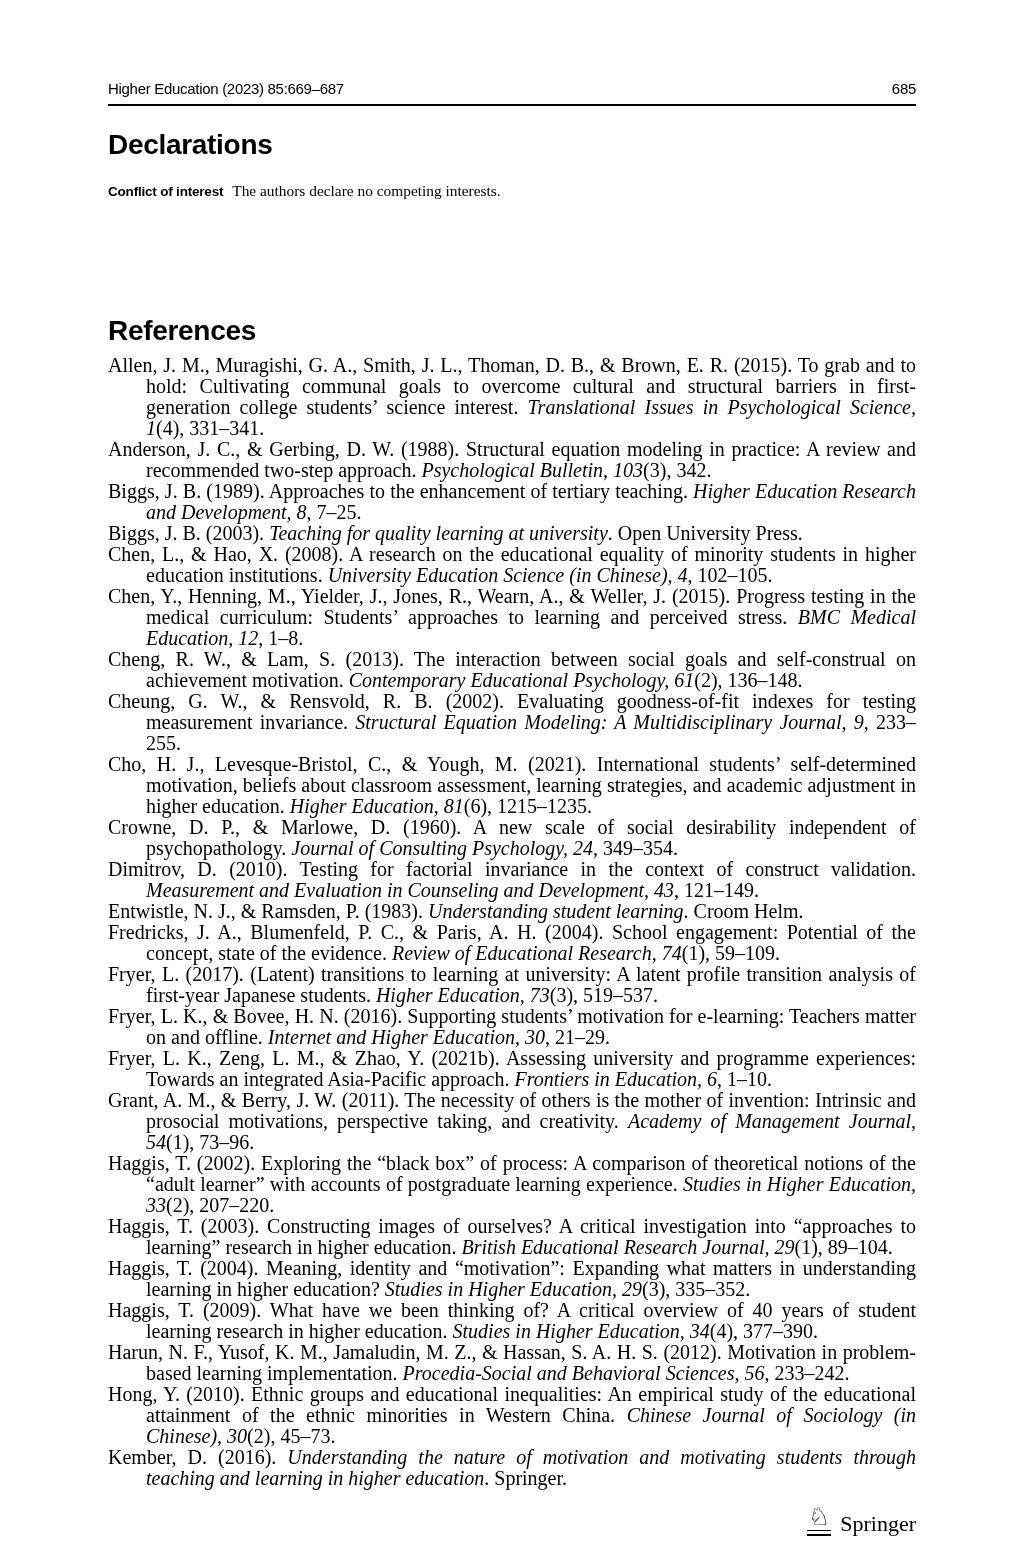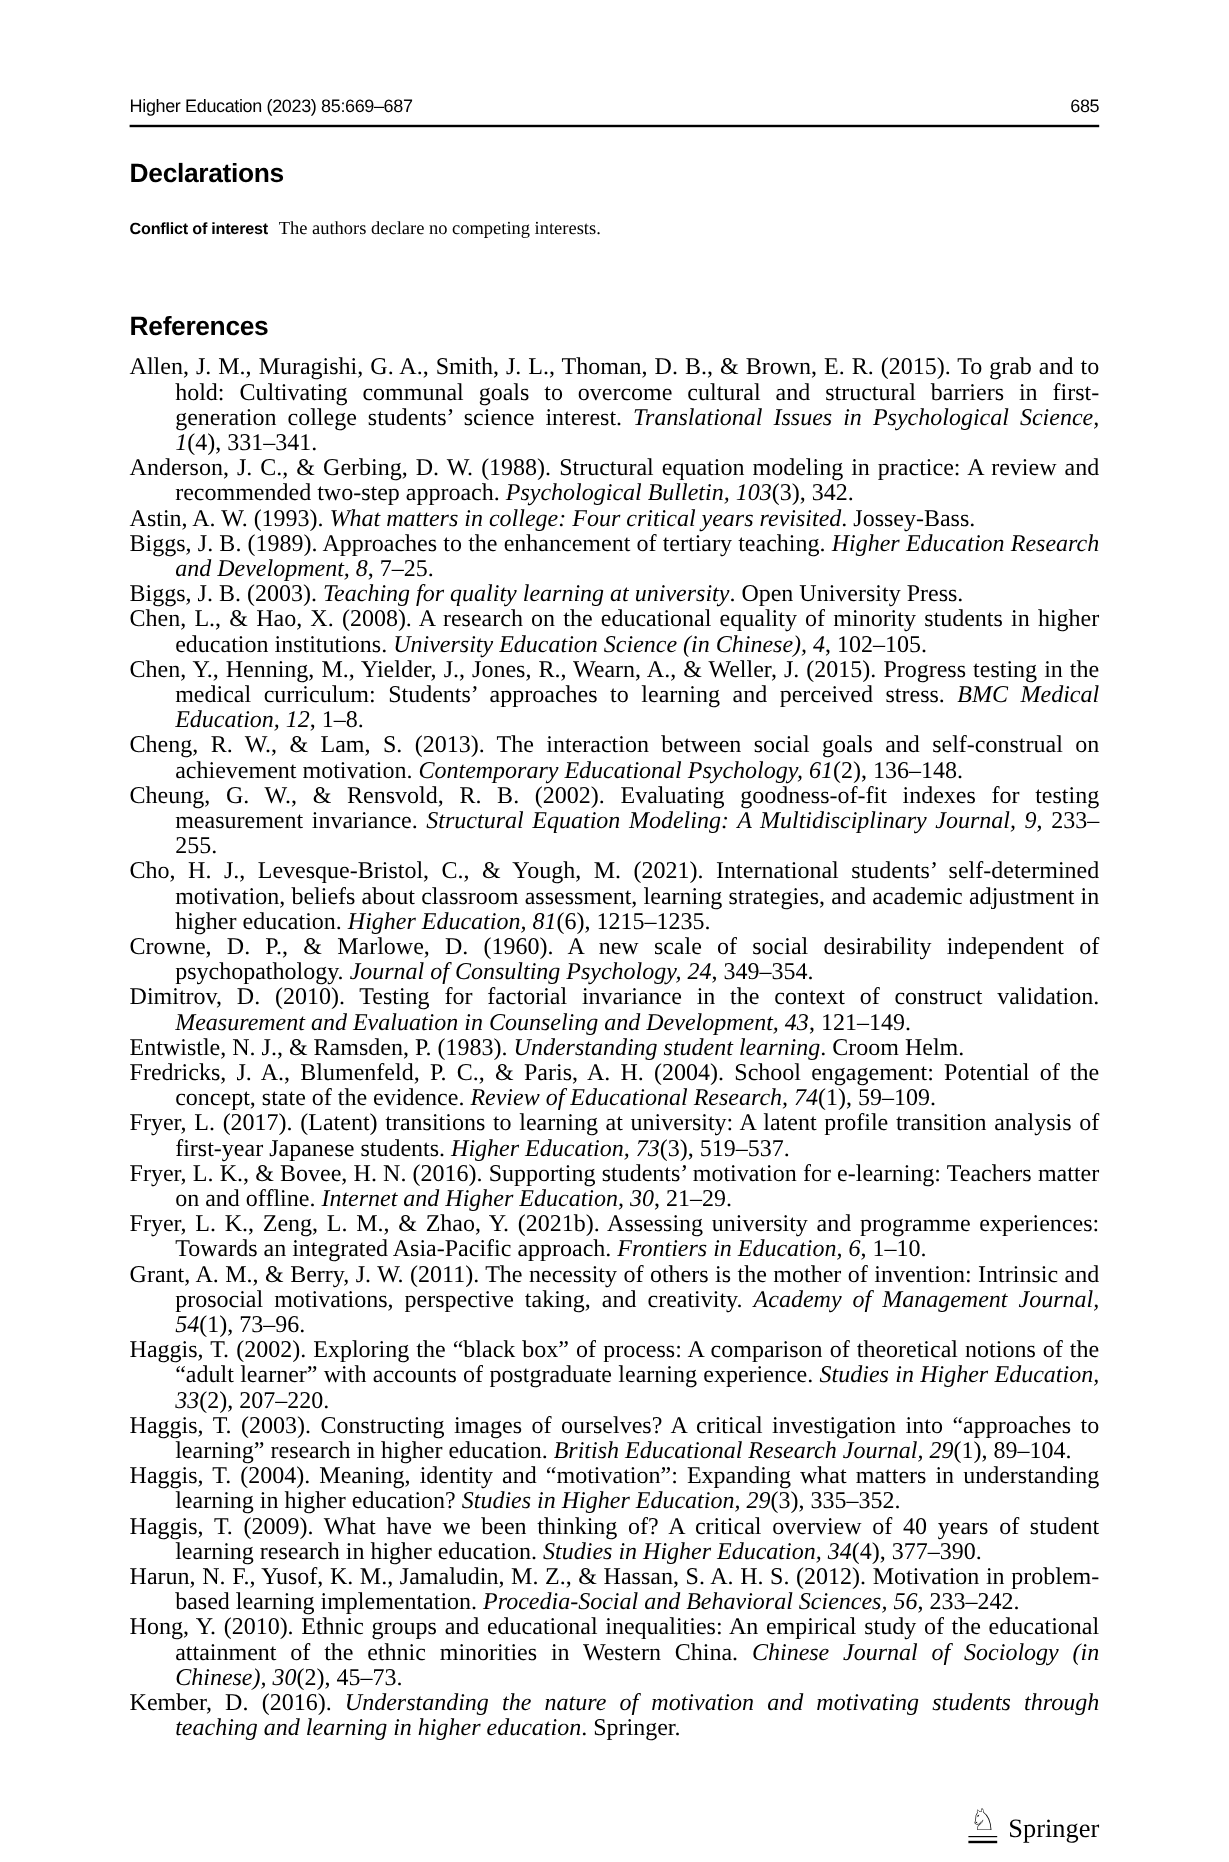--- a/index.html
+++ b/index.html
@@ -24,39 +24,39 @@
     line-height: 18px;
   }
   .header-rule {
     border: none;
     border-top: 2.5px solid #000000;
     margin: 6px 0 0 0;
   }
   .section-heading {
     font-family: "Liberation Sans", sans-serif;
     font-weight: bold;
-    font-size: 22px;
+    font-size: 28px;
     line-height: 25px;
     letter-spacing: -0.3px;
     margin: 0;
   }
   .declarations-heading { margin-top: 26px; }
   .conflict-line {
     margin: 23px 0 0 0;
     font-size: 15.4px;
     line-height: 21px;
   }
   .conflict-label {
     font-family: "Liberation Sans", sans-serif;
     font-weight: bold;
     font-size: 13.5px;
     letter-spacing: -0.2px;
     margin-right: 9px;
   }
-  .references-heading { margin-top: 58px; }
+  .references-heading { margin-top: 116px; }
   .ref-list {
     margin-top: 12px;
     font-size: 20px;
     line-height: 21px;
   }
   .ref-entry {
     margin: 0;
     text-align: justify;
     padding-left: 38px;
     text-indent: -38px;
@@ -112,21 +112,20 @@
 
   <p class="conflict-line">
     <span class="conflict-label">Conflict of interest</span><span>The authors declare no competing interests.</span>
   </p>
 
   <h1 class="section-heading references-heading">References</h1>
 
   <div class="ref-list">
       <p class="ref-entry"><span>Allen, J. M., Muragishi, G. A., Smith, J. L., Thoman, D. B., &amp; Brown, E. R. (2015). To grab and to hold: Cultivating communal goals to overcome cultural and structural barriers in first-generation college students’ science interest. </span><em>Translational Issues in Psychological Science, 1</em><span>(4), 331–341.</span></p>
       <p class="ref-entry"><span>Anderson, J. C., &amp; Gerbing, D. W. (1988). Structural equation modeling in practice: A review and recommended two-step approach. </span><em>Psychological Bulletin, 103</em><span>(3), 342.</span></p>
-      <p class="ref-entry"><span>Astin, A. W. (1993). </span><em>What matters in college: Four critical years revisited</em><span>. Jossey-Bass.</span></p>
       <p class="ref-entry"><span>Biggs, J. B. (1989). Approaches to the enhancement of tertiary teaching. </span><em>Higher Education Research and Development, 8</em><span>, 7–25.</span></p>
       <p class="ref-entry"><span>Biggs, J. B. (2003). </span><em>Teaching for quality learning at university</em><span>. Open University Press.</span></p>
       <p class="ref-entry"><span>Chen, L., &amp; Hao, X. (2008). A research on the educational equality of minority students in higher education institutions. </span><em>University Education Science (in Chinese), 4</em><span>, 102–105.</span></p>
       <p class="ref-entry"><span>Chen, Y., Henning, M., Yielder, J., Jones, R., Wearn, A., &amp; Weller, J. (2015). Progress testing in the medical curriculum: Students’ approaches to learning and perceived stress. </span><em>BMC Medical Education, 12</em><span>, 1–8.</span></p>
       <p class="ref-entry"><span>Cheng, R. W., &amp; Lam, S. (2013). The interaction between social goals and self-construal on achievement motivation. </span><em>Contemporary Educational Psychology, 61</em><span>(2), 136–148.</span></p>
       <p class="ref-entry"><span>Cheung, G. W., &amp; Rensvold, R. B. (2002). Evaluating goodness-of-fit indexes for testing measurement invariance. </span><em>Structural Equation Modeling: A Multidisciplinary Journal, 9</em><span>, 233–255.</span></p>
       <p class="ref-entry"><span>Cho, H. J., Levesque-Bristol, C., &amp; Yough, M. (2021). International students’ self-determined motivation, beliefs about classroom assessment, learning strategies, and academic adjustment in higher education. </span><em>Higher Education, 81</em><span>(6), 1215–1235.</span></p>
       <p class="ref-entry"><span>Crowne, D. P., &amp; Marlowe, D. (1960). A new scale of social desirability independent of psychopathology. </span><em>Journal of Consulting Psychology, 24</em><span>, 349–354.</span></p>
       <p class="ref-entry"><span>Dimitrov, D. (2010). Testing for factorial invariance in the context of construct validation. </span><em>Measurement and Evaluation in Counseling and Development, 43</em><span>, 121–149.</span></p>
       <p class="ref-entry"><span>Entwistle, N. J., &amp; Ramsden, P. (1983). </span><em>Understanding student learning</em><span>. Croom Helm.</span></p>

